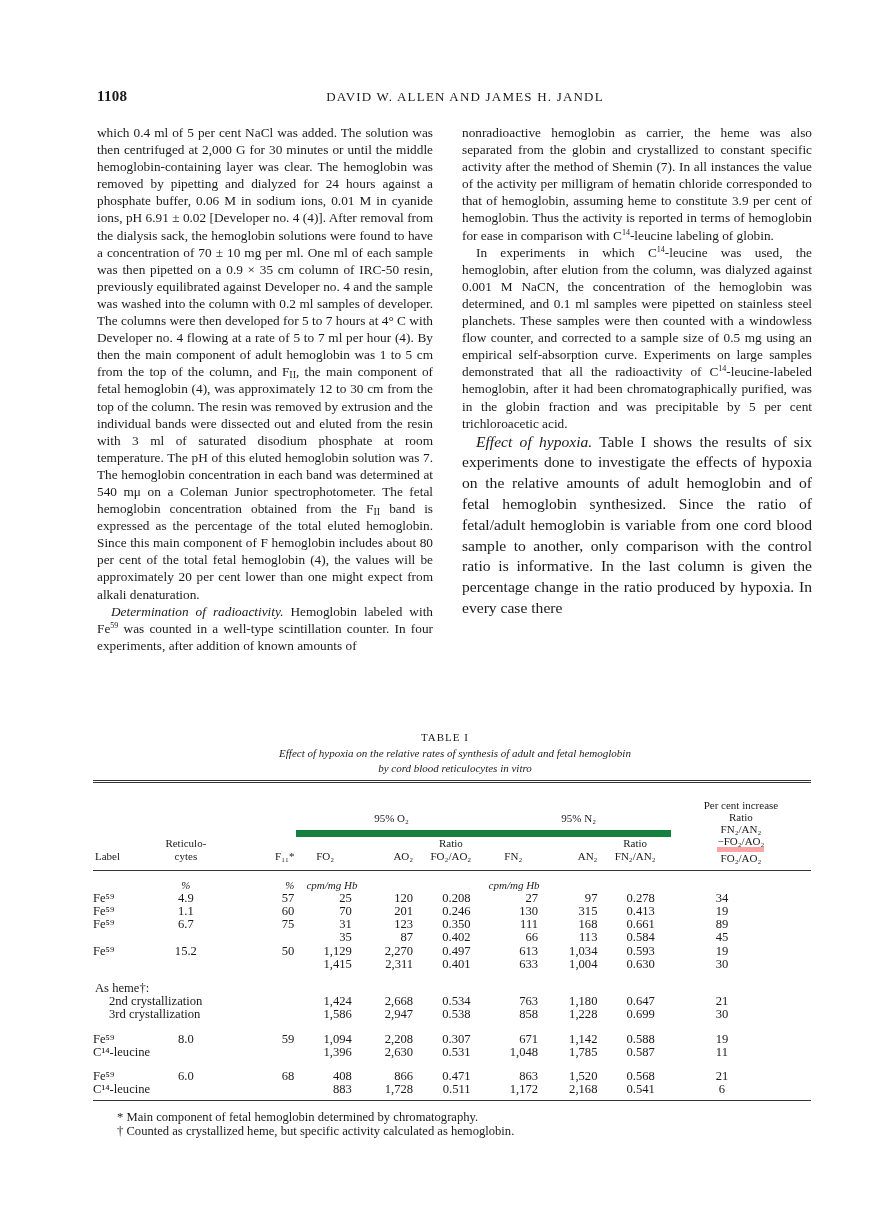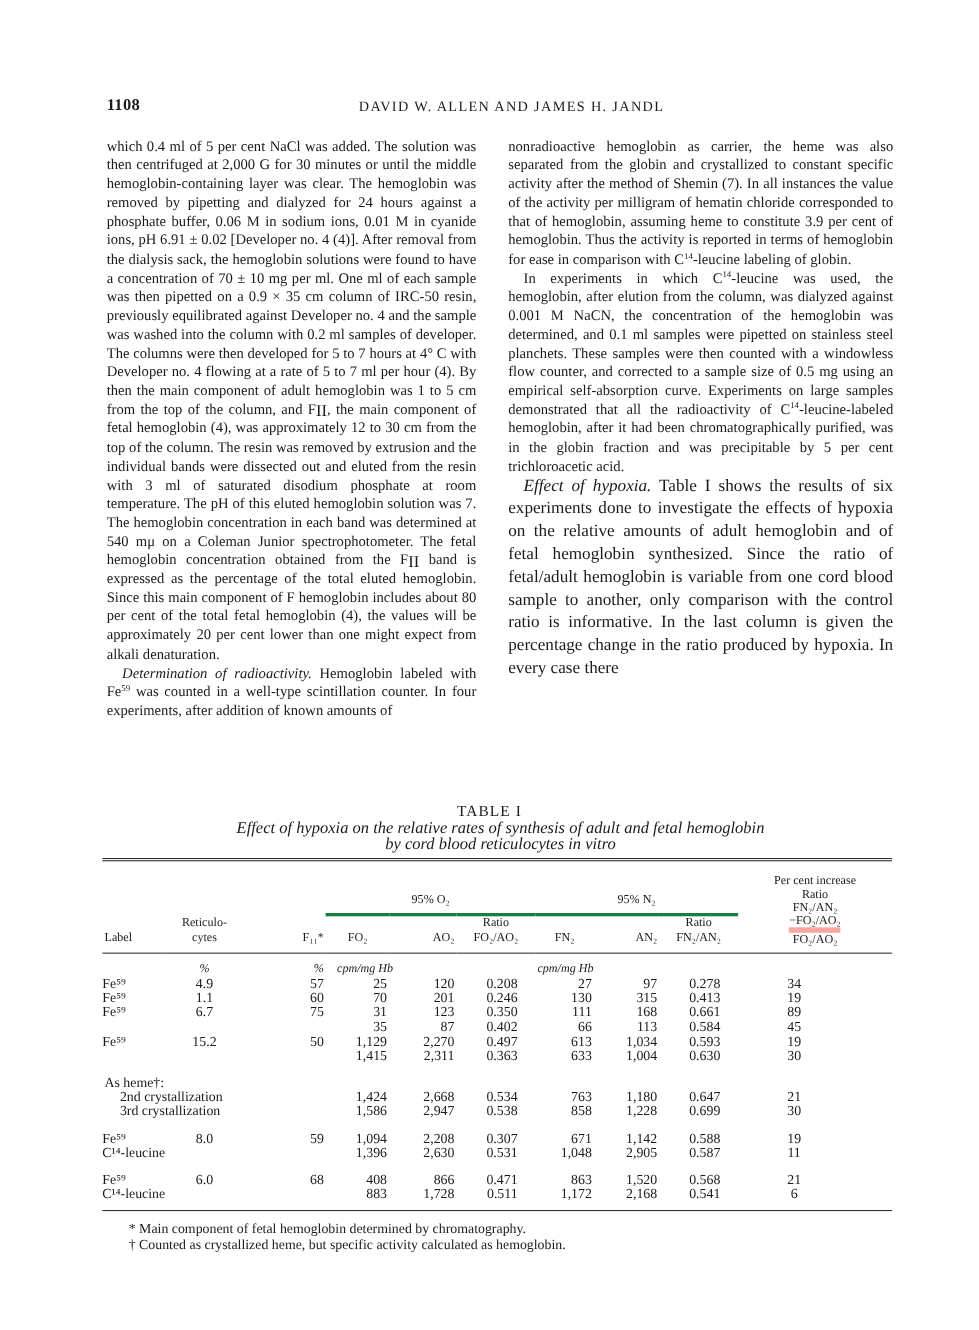--- a/index.html
+++ b/index.html
@@ -9,31 +9,31 @@
   .running-head { position: absolute; left: 0; width: 890px; top: 89px; text-align: center; font-size: 13px; letter-spacing: 1.2px; padding-left: 40px; box-sizing: border-box; }
   .col { position: absolute; top: 124px; width: 336px; font-size: 13.3px; line-height: 17.1px; text-align: justify; }
   .col-left { left: 97px; }
   .col-right { left: 462px; width: 350px; }
   .col p { margin: 0; }
   .col p.indent { text-indent: 14px; }
   .col .runin { font-style: italic; }
   .results-head { text-align: center; font-size: 12px; letter-spacing: 1px; margin: 27px 0 16px 0; }
   .results-body { font-size: 15.6px; line-height: 20.8px; }
   sup { font-size: 8px; vertical-align: 5px; line-height: 0; }
-  sub { font-size: 15px; line-height: 0; vertical-align: -2px; }
-
-  .table-label { position: absolute; top: 731px; width: 890px; text-align: center; font-size: 14px; letter-spacing: 1px; }
-  .table-caption { position: absolute; top: 746px; width: 890px; text-align: center; font-size: 15px; line-height: 15px; font-style: italic; padding-left: 20px; box-sizing: border-box; }
+  sub { font-size: 10px; line-height: 0; vertical-align: -2px; }
+
+  .table-label { position: absolute; top: 731px; width: 890px; text-align: center; font-size: 11px; letter-spacing: 1px; }
+  .table-caption { position: absolute; top: 746px; width: 890px; text-align: center; font-size: 11px; line-height: 15px; font-style: italic; padding-left: 20px; box-sizing: border-box; }
   .rule { position: absolute; left: 93px; width: 718px; border-top: 1px solid #333; }
   .rule.double { border-top: 3px double #333; height: 0; }
 
   table.data { position: absolute; left: 93px; top: 790px; width: 718px; border-collapse: collapse; font-size: 12.6px; line-height: 13.2px; }
   table.data th { font-weight: normal; font-size: 11px; vertical-align: bottom; padding: 0 2px; }
   table.data td { padding: 0 2px; white-space: nowrap; }
-  .grp { border-bottom: 3px solid #15803d; padding-bottom: 5px !important; }
+  .grp { border-bottom: 7px solid #15803d; padding-bottom: 5px !important; }
   .hdr-bottom th { border-bottom: 1.5px solid #333; padding-bottom: 6px !important; }
   .units td { font-style: italic; font-size: 11px; padding-top: 8px !important; }
   .r { text-align: right; }
   .c { text-align: center; }
   .l { text-align: left; }
   .frac-top { border-bottom: 5px solid #fca5a5; display: inline-block; }
   .spacer td { height: 11px; }
   .footnotes { position: absolute; left: 117px; top: 1110px; font-size: 12.6px; line-height: 14px; }
   .footnotes div { margin: 0; }
 </style>
@@ -170,21 +170,21 @@
         <td class="r">1,034</td>
         <td class="r" style="padding-right: 16px;">0.593</td>
         <td class="c" style="padding-right: 40px;">19</td>
       </tr>
       <tr>
         <td class="l" style="padding-left: 0px;"></td>
         <td class="c"></td>
         <td class="r"></td>
         <td class="r">1,415</td>
         <td class="r">2,311</td>
-        <td class="r" style="padding-right: 16px;">0.363</td>
+        <td class="r" style="padding-right: 16px;">0.401</td>
         <td class="r">633</td>
         <td class="r">1,004</td>
         <td class="r" style="padding-right: 16px;">0.630</td>
         <td class="c" style="padding-right: 40px;">30</td>
       </tr>
       <tr class="spacer">
         <td colspan="10"></td>
       </tr>
       <tr>
         <td colspan="10" class="l">As heme†:</td>
@@ -225,21 +225,21 @@
         <td class="c" style="padding-right: 40px;">19</td>
       </tr>
       <tr>
         <td class="l" style="padding-left: 0px;">C¹⁴-leucine</td>
         <td class="c"></td>
         <td class="r"></td>
         <td class="r">1,396</td>
         <td class="r">2,630</td>
         <td class="r" style="padding-right: 16px;">0.531</td>
         <td class="r">1,048</td>
-        <td class="r">2,905</td>
+        <td class="r">1,785</td>
         <td class="r" style="padding-right: 16px;">0.587</td>
         <td class="c" style="padding-right: 40px;">11</td>
       </tr>
       <tr class="spacer">
         <td colspan="10"></td>
       </tr>
       <tr>
         <td class="l" style="padding-left: 0px;">Fe⁵⁹</td>
         <td class="c">6.0</td>
         <td class="r">68</td>

